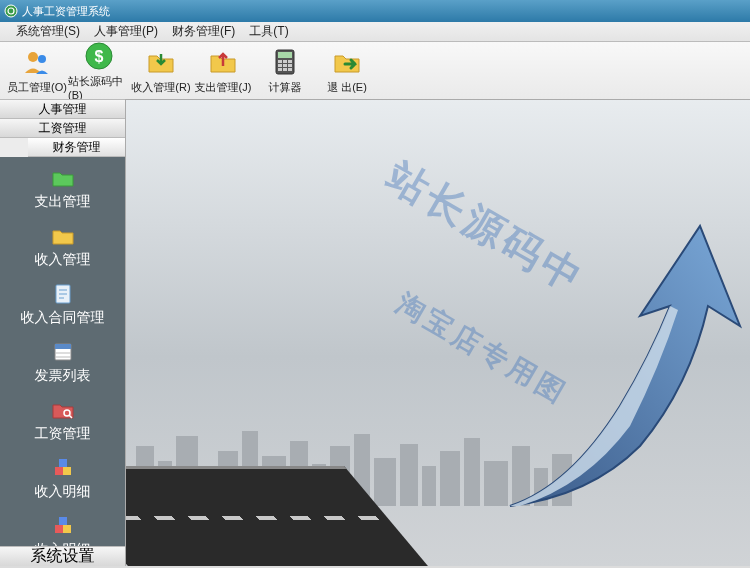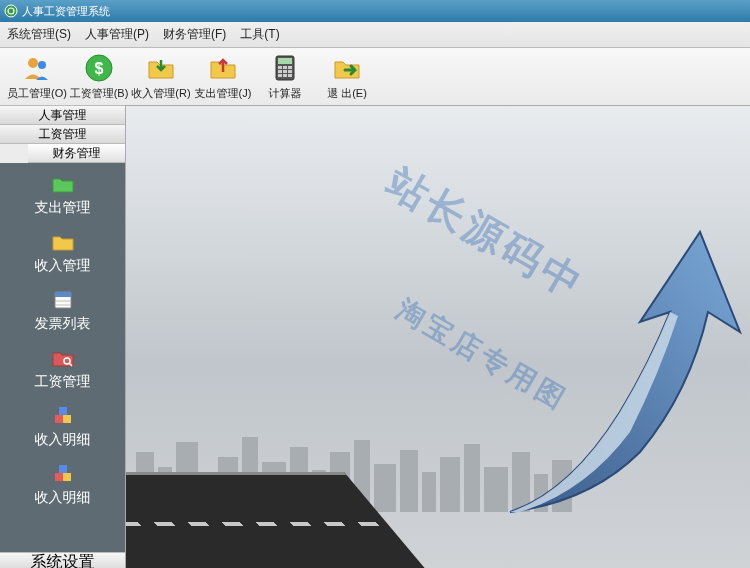--- a/index.html
+++ b/index.html
@@ -1,21 +1,21 @@
 <!DOCTYPE html>
 <html><head>
 <meta charset="utf-8">
 <style>
 * { margin: 0; padding: 0; box-sizing: border-box; font-family: "Microsoft YaHei", SimSun, sans-serif; }
 body { width: 750px; height: 568px; overflow: hidden; background: #dcdcdc; }
 
 .titlebar { height: 22px; background: linear-gradient(#5aa0c8, #2d7aa8); display: flex; align-items: center; padding: 0 4px; color: #fff; font-size: 11px; }
 .titlebar svg { margin-right: 4px; }
 
-.menubar { height: 26px; background: linear-gradient(#f0f0f0, #e4e4e4); border-bottom: 1px solid #bbb; display: flex; align-items: center; padding: 0 7px; font-size: 12px; color: #222; }
+.menubar { height: 20px; background: linear-gradient(#f0f0f0, #e4e4e4); border-bottom: 1px solid #bbb; display: flex; align-items: center; padding: 0 16px; font-size: 12px; color: #222; }
 .menubar span { margin-right: 14px; cursor: default; }
 
 .toolbar { height: 58px; background: linear-gradient(#f8f8f8, #eaeaea); border-bottom: 1px solid #aaa; display: flex; align-items: center; padding: 2px 6px; }
 .toolbtn { width: 62px; display: flex; flex-direction: column; align-items: center; justify-content: center; font-size: 11px; color: #222; cursor: default; padding: 2px 0; }
 .toolbtn .ico { width: 32px; height: 32px; display: flex; align-items: center; justify-content: center; margin-bottom: 2px; }
 
 .workspace { display: flex; height: calc(100% - 102px); }
 
 .sidebar { width: 126px; background: #ececec; border-right: 1px solid #aaa; display: flex; flex-direction: column; }
 .sidebar-hdr { height: 20px; background: linear-gradient(#f6f6f6, #d8d8d8); border: 1px solid #bbb; border-left: none; border-right: none; display: flex; align-items: center; justify-content: center; font-size: 12px; cursor: default; margin-top: -1px; }
@@ -69,21 +69,21 @@
     </div>
     <span>员工管理(O)</span>
   </div>
   <div class="toolbtn">
     <div class="ico">
       <svg width="32" height="32" viewBox="0 0 32 32">
           <circle cx="16" cy="16" r="13" fill="#3fb84a" stroke="#2a8a34" stroke-width="1"></circle>
           <text x="16" y="22" text-anchor="middle" font-size="16" font-weight="bold" fill="#fff">$</text>
         </svg>
     </div>
-    <span>工资管理(B)</span>
+    <span>站长源码中(B)</span>
   </div>
   <div class="toolbtn">
     <div class="ico">
       <svg width="32" height="32" viewBox="0 0 32 32">
           <path d="M4 10 L12 10 L15 13 L28 13 L28 26 L4 26 Z" fill="#f2c84b" stroke="#c89a2a"></path>
           <path d="M16 8 L16 18 M12 14 L16 18 L20 14" stroke="#2a8a34" stroke-width="2.5" fill="none"></path>
         </svg>
     </div>
     <span>收入管理(R)</span>
   </div>
@@ -141,20 +141,31 @@
           </div>
         <span>支出管理</span>
       </div>
       <div class="sideitem">
         <div class="ico">
             <svg width="26" height="26" viewBox="0 0 26 26">
               <path d="M3 8 L10 8 L12 10 L23 10 L23 21 L3 21 Z" fill="#f2c84b" stroke="#c89a2a"></path>
             </svg>
           </div>
         <span>收入管理</span>
+      </div>
+      <div class="sideitem">
+        <div class="ico">
+            <svg width="26" height="26" viewBox="0 0 26 26">
+              <rect x="6" y="4" width="14" height="18" rx="1" fill="#e8f0f8" stroke="#6aa0d0"></rect>
+              <line x1="9" y1="9" x2="17" y2="9" stroke="#6aa0d0"></line>
+              <line x1="9" y1="13" x2="17" y2="13" stroke="#6aa0d0"></line>
+              <line x1="9" y1="17" x2="14" y2="17" stroke="#6aa0d0"></line>
+            </svg>
+          </div>
+        <span>收入合同管理</span>
       </div>
       <div class="sideitem">
         <div class="ico">
             <svg width="26" height="26" viewBox="0 0 26 26">
               <rect x="5" y="5" width="16" height="16" rx="1" fill="#fff" stroke="#888"></rect>
               <rect x="5" y="5" width="16" height="5" fill="#5a8ac8"></rect>
               <line x1="5" y1="14" x2="21" y2="14" stroke="#bbb"></line>
               <line x1="5" y1="18" x2="21" y2="18" stroke="#bbb"></line>
             </svg>
           </div>

